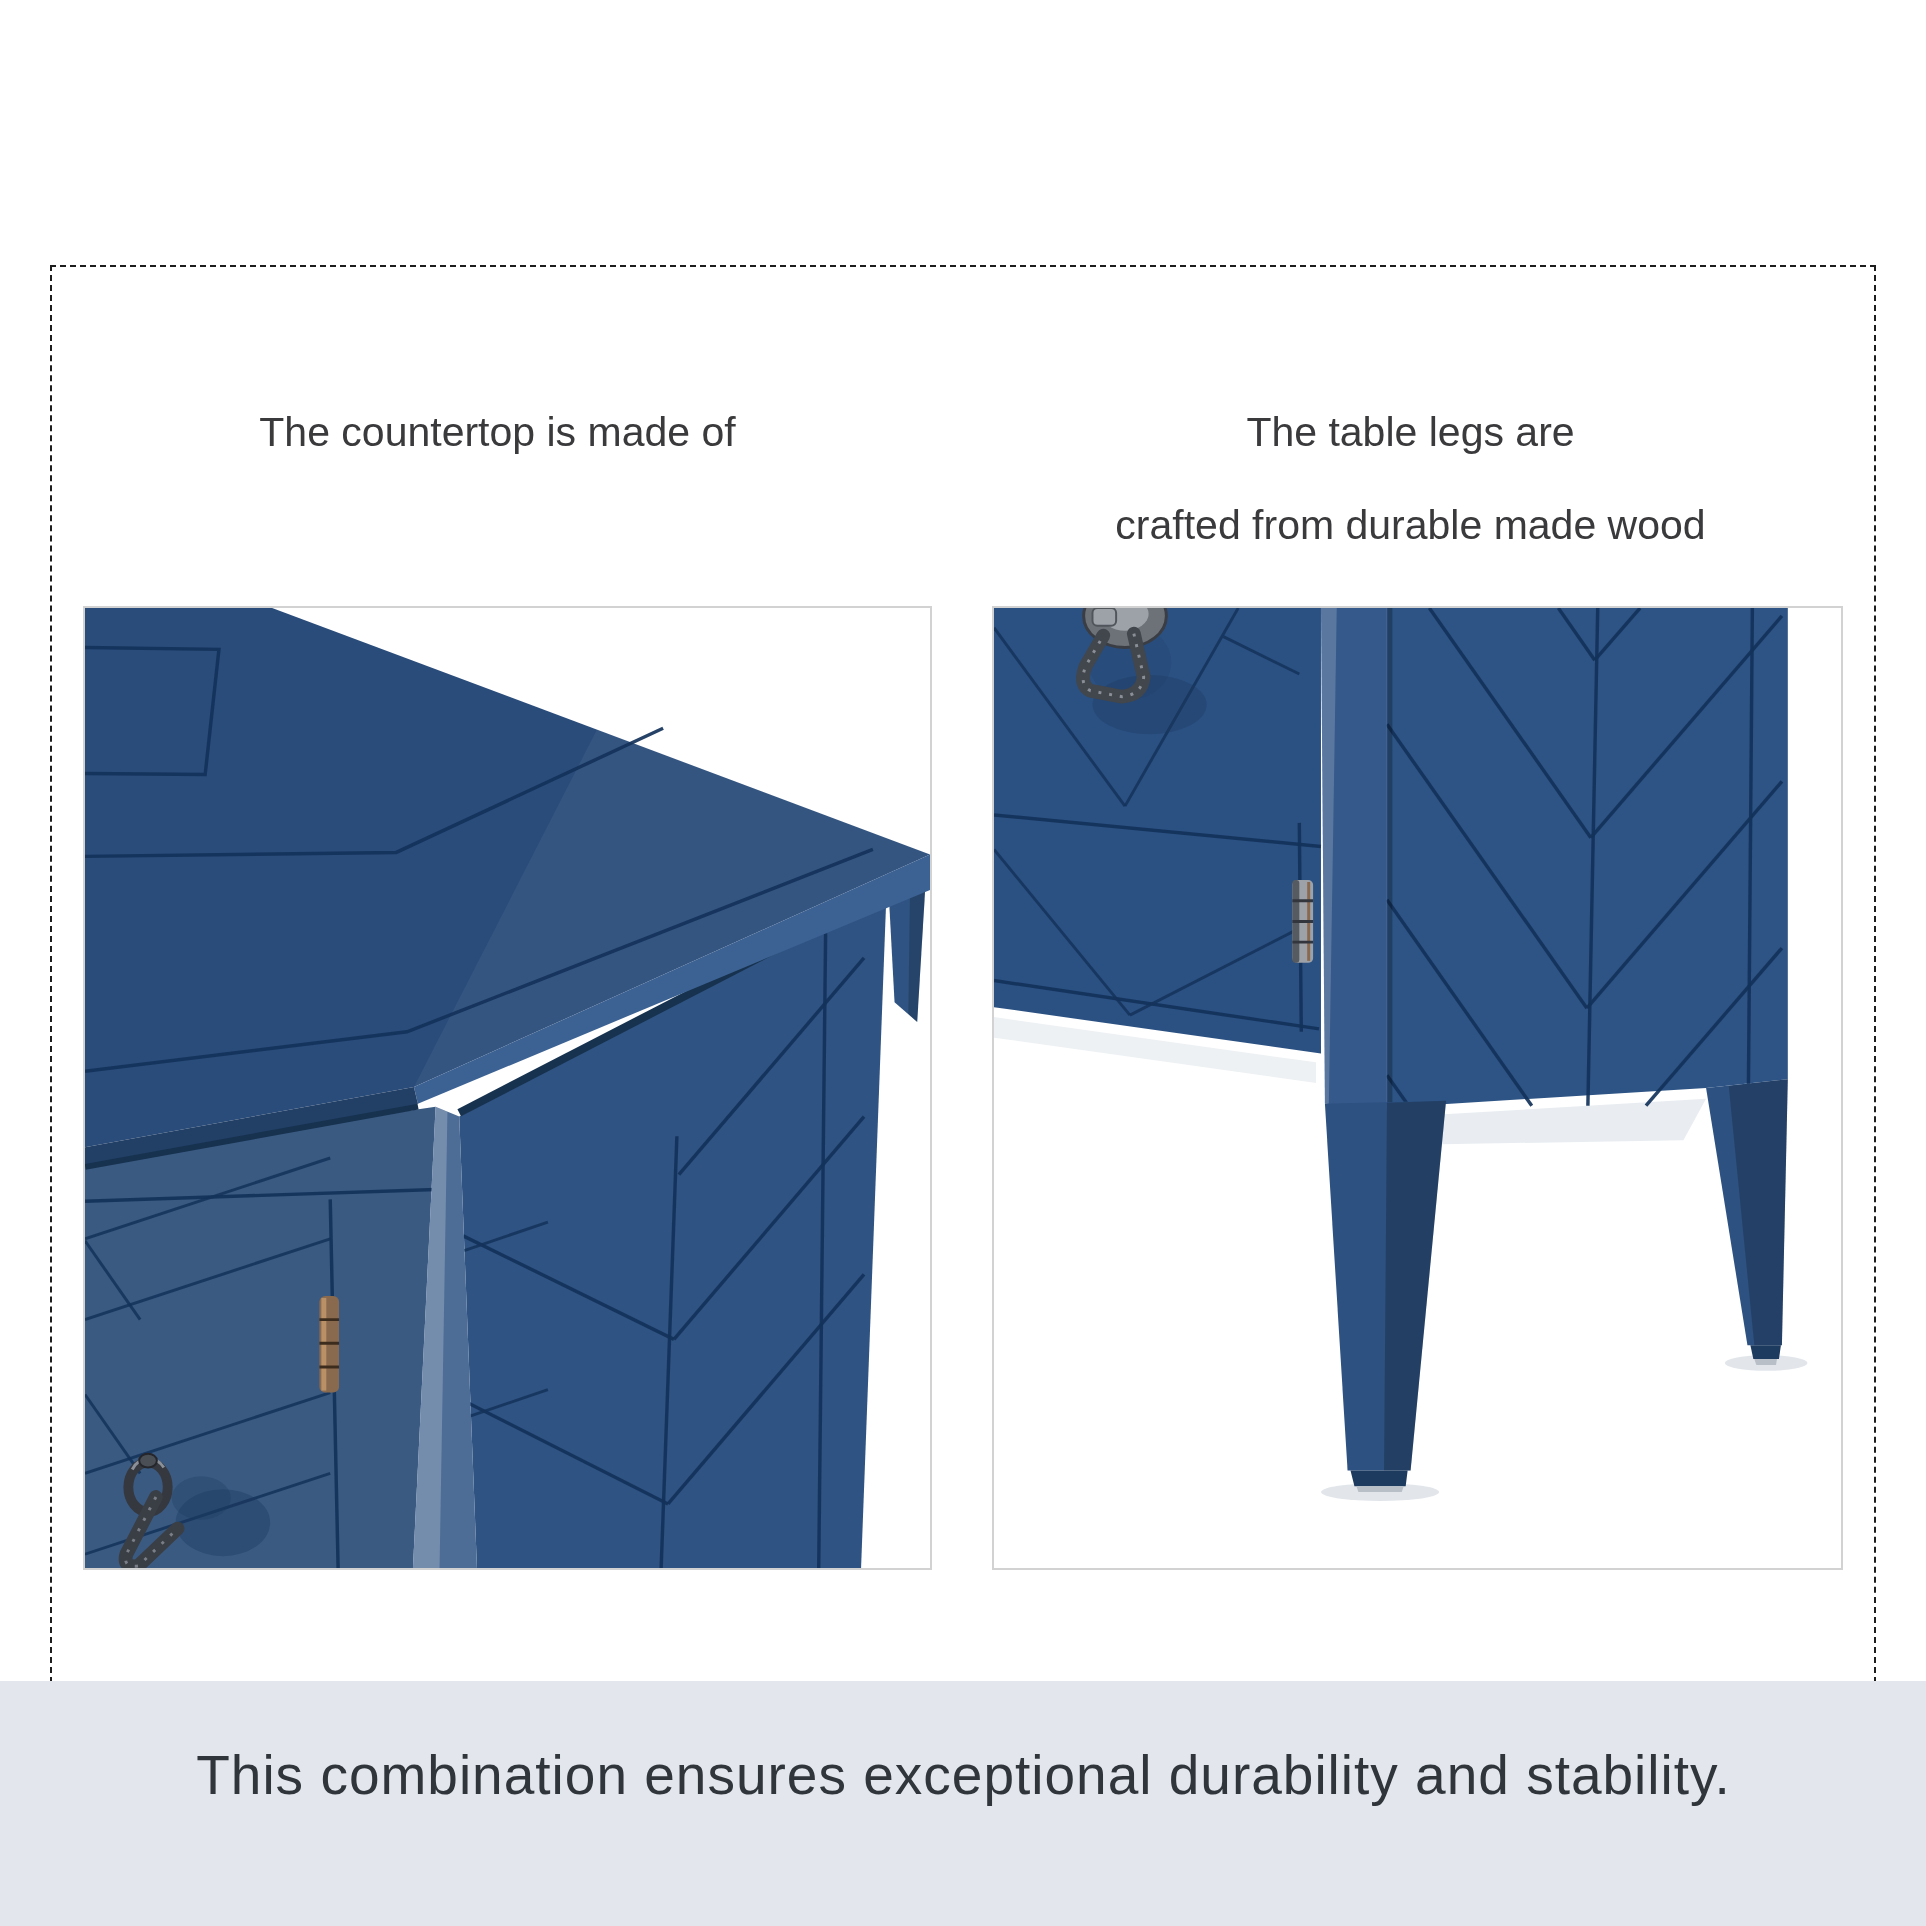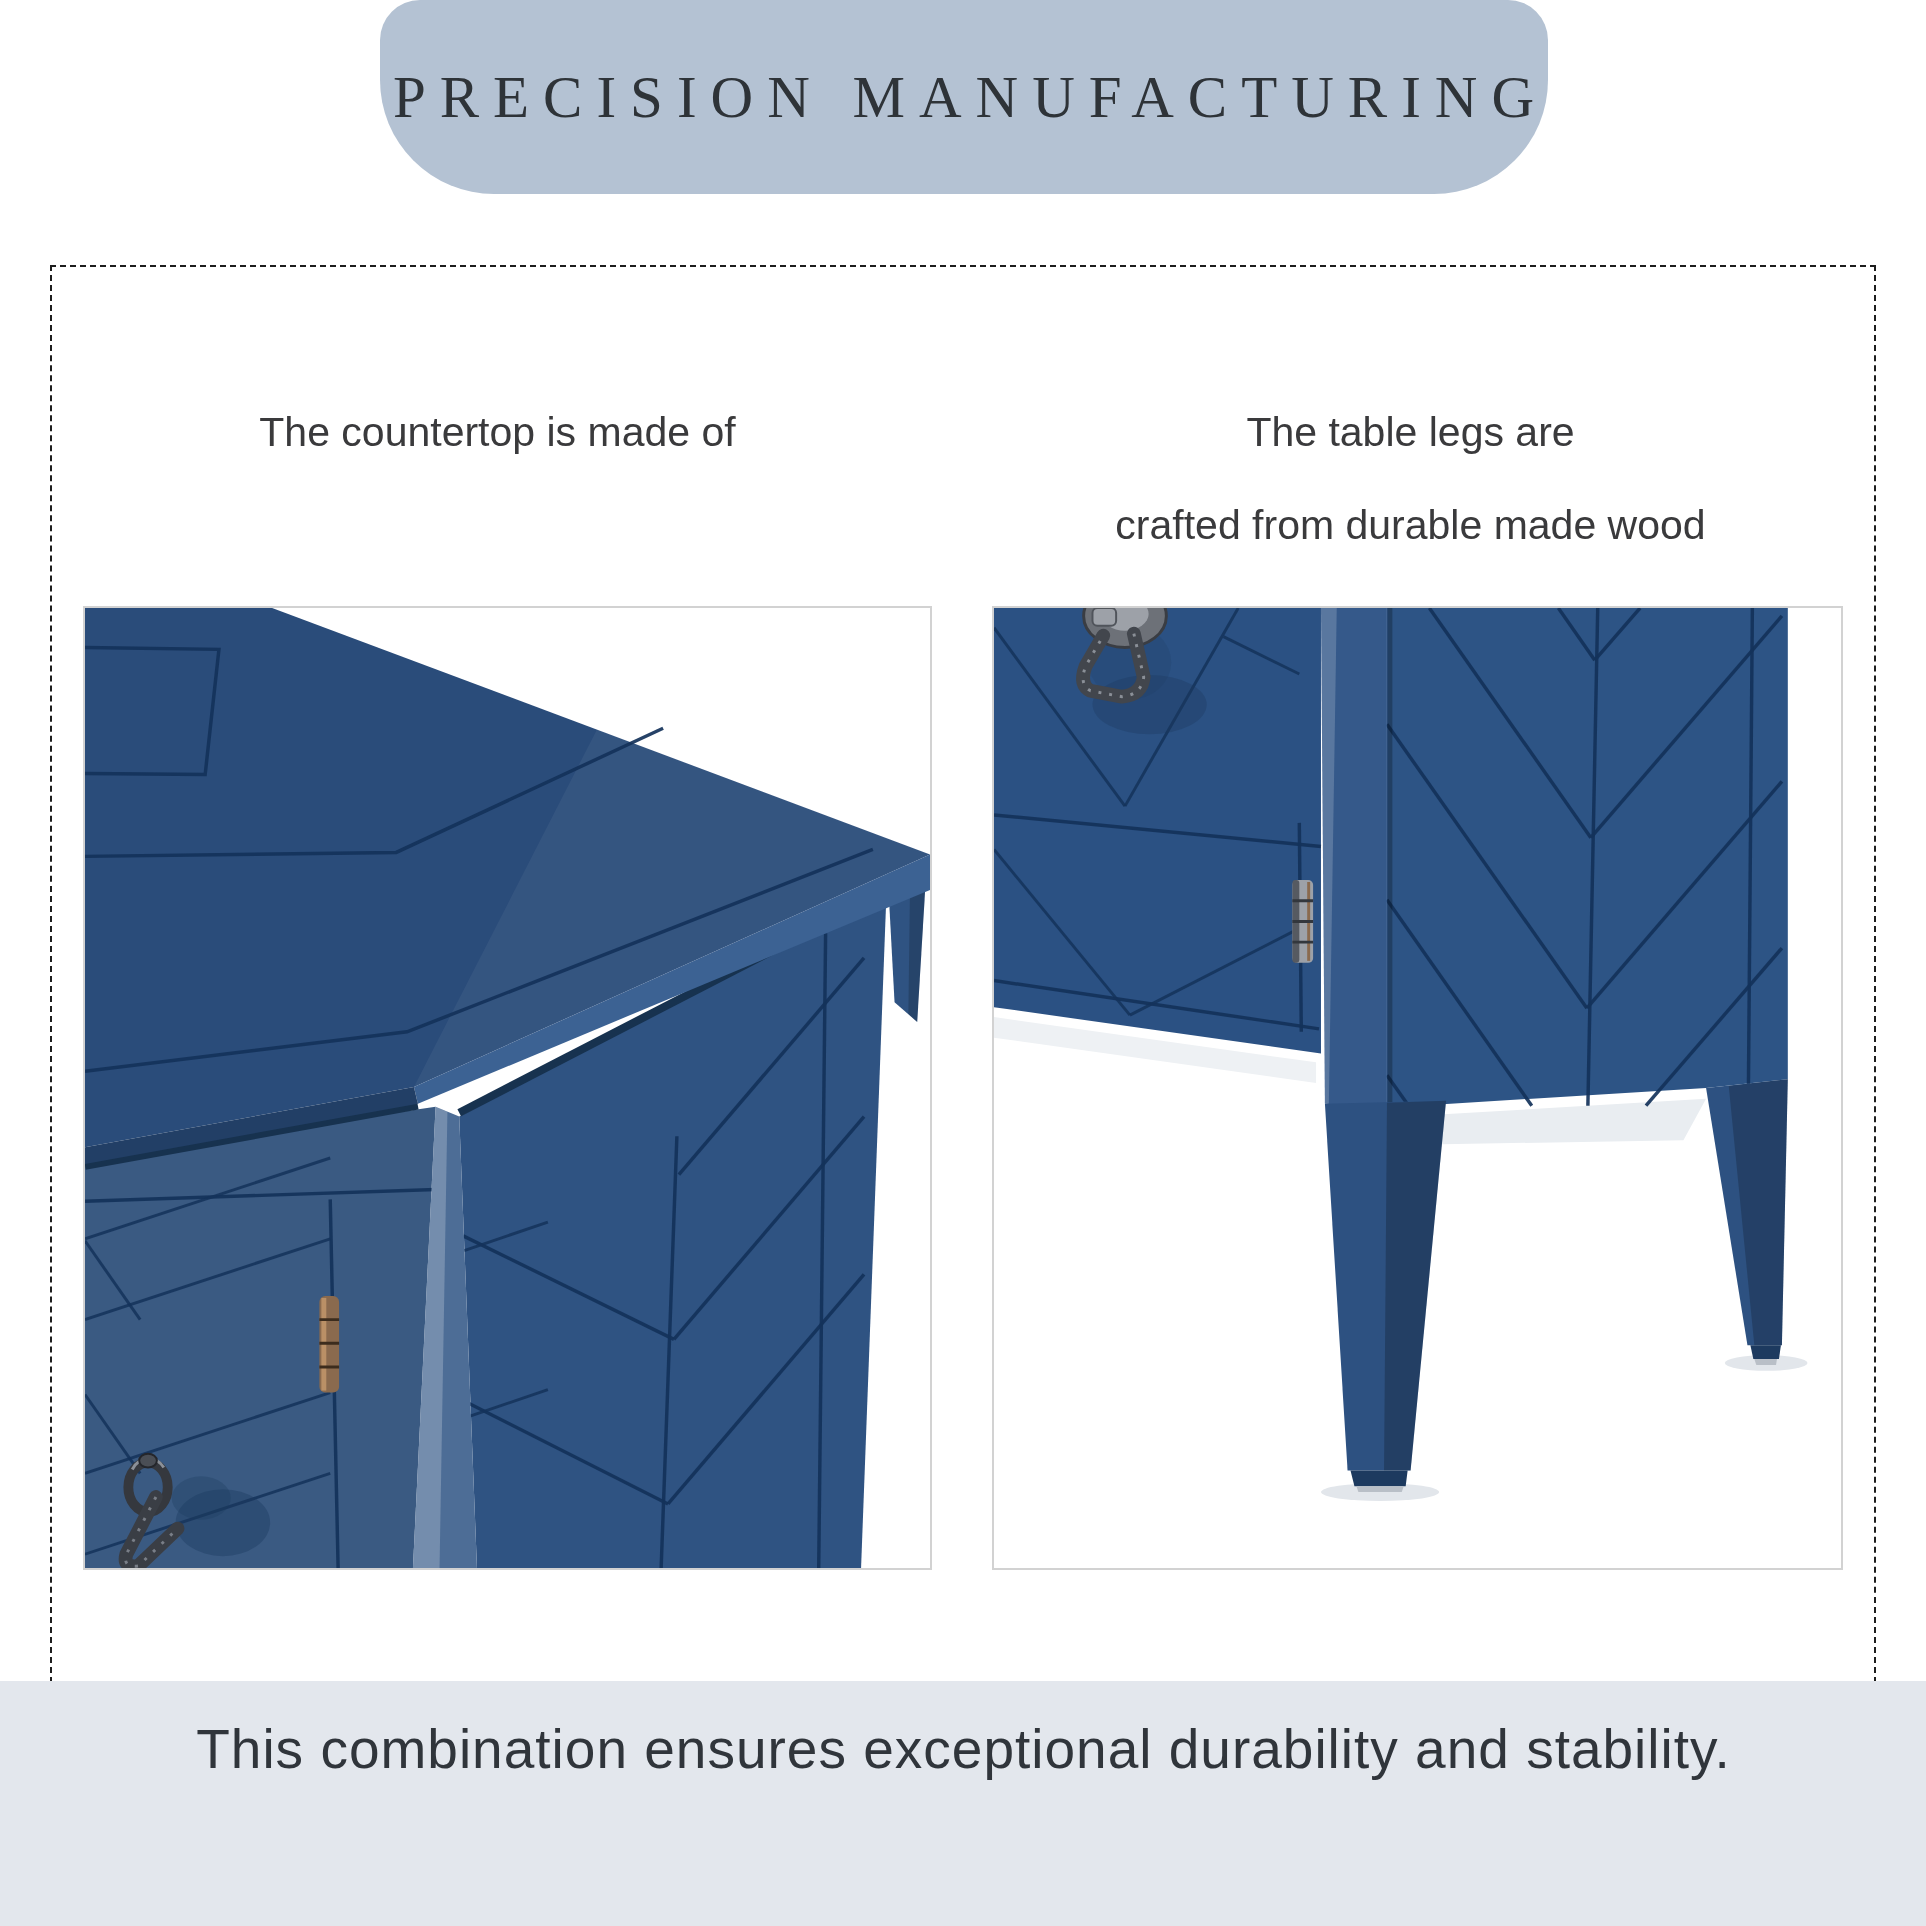--- a/index.html
+++ b/index.html
@@ -21,33 +21,30 @@
   #caption-right{left:975px;}
   
   .photo{position:absolute;top:606px;height:964px;border:2px solid var(--photo-border);
     box-sizing:border-box;background:#fff;}
   #photo-left{left:83px;width:849px;}
   #photo-right{left:992px;width:851px;}
   .photo svg{display:block;width:100%;height:100%;}
   
   #footer-banner{position:absolute;left:0;top:1681px;width:1927px;height:246px;
     background:var(--footer-bg);}
-  #footer-text{margin-top:36px;text-align:center;font-size:55px;color:var(--ink-footer);
+  #footer-text{margin-top:62px;text-align:center;font-size:55px;color:var(--ink-footer);
     letter-spacing:1px;}
   .groove{stroke:var(--groove);stroke-width:3.5;fill:none;opacity:.92;}
   .groove2{stroke:var(--groove);stroke-width:3;fill:none;opacity:.85;}
 </style>
 </head>
 <body>
 
 <div id="page">
 
-  <div id="header-banner">
-    <div id="page-title">PRECISION MANUFACTURING</div>
-  </div>
 
   <div id="dashed-frame"></div>
 
   <div class="caption" id="caption-left">
     <div>The countertop is made of</div>
   </div>
   <div class="caption" id="caption-right">
     <div>The table legs are</div>
     <div>crafted from durable made wood</div>
   </div>

